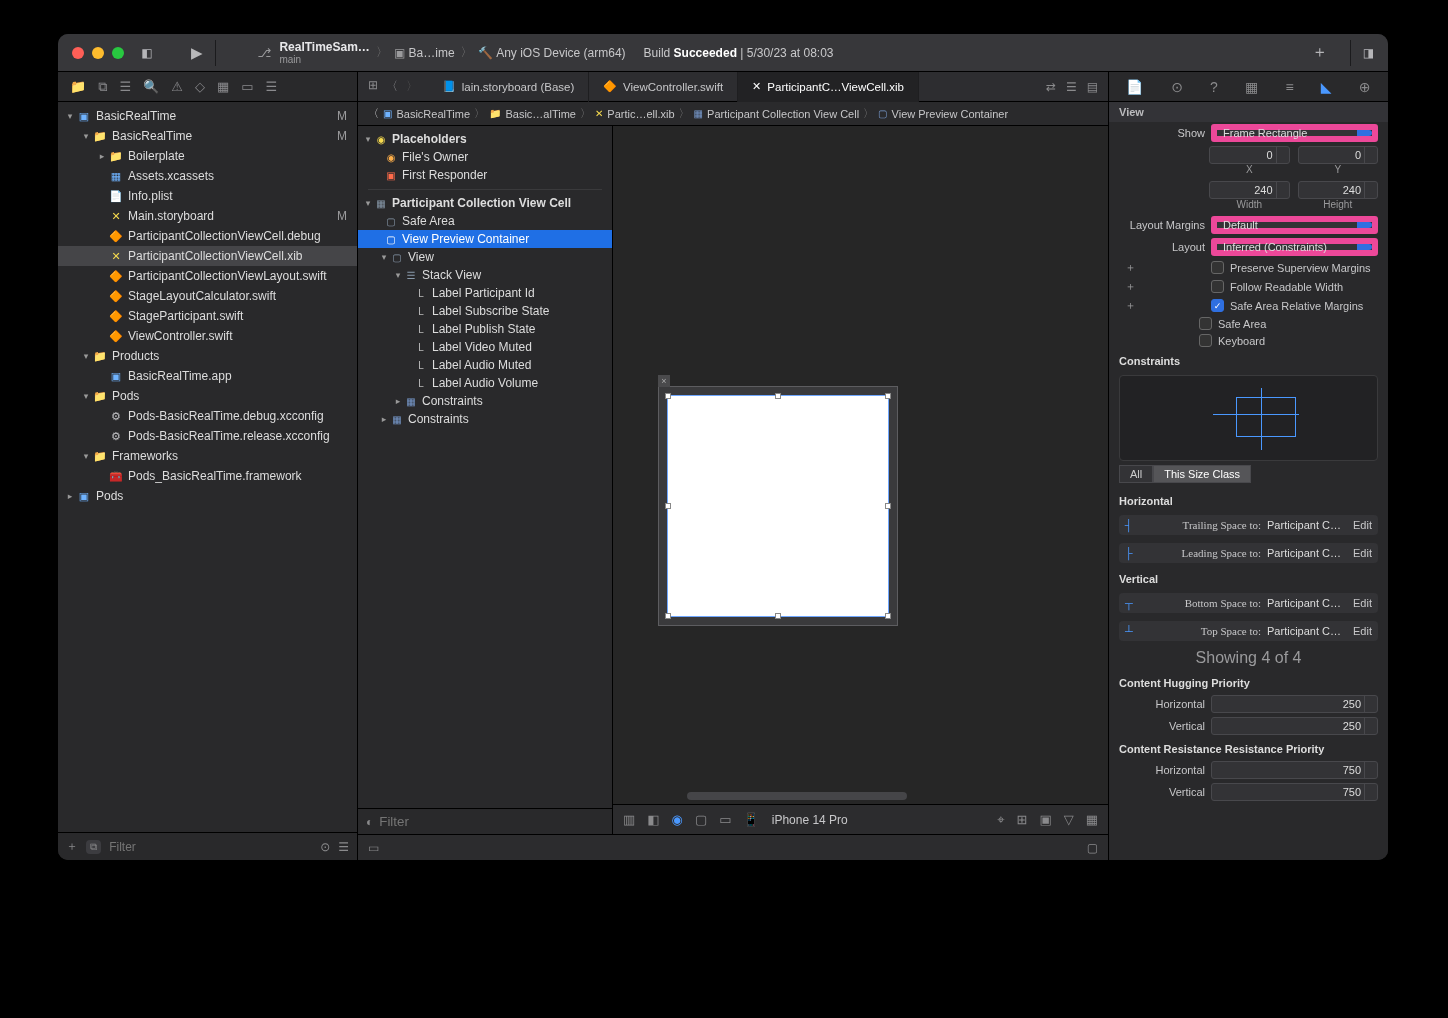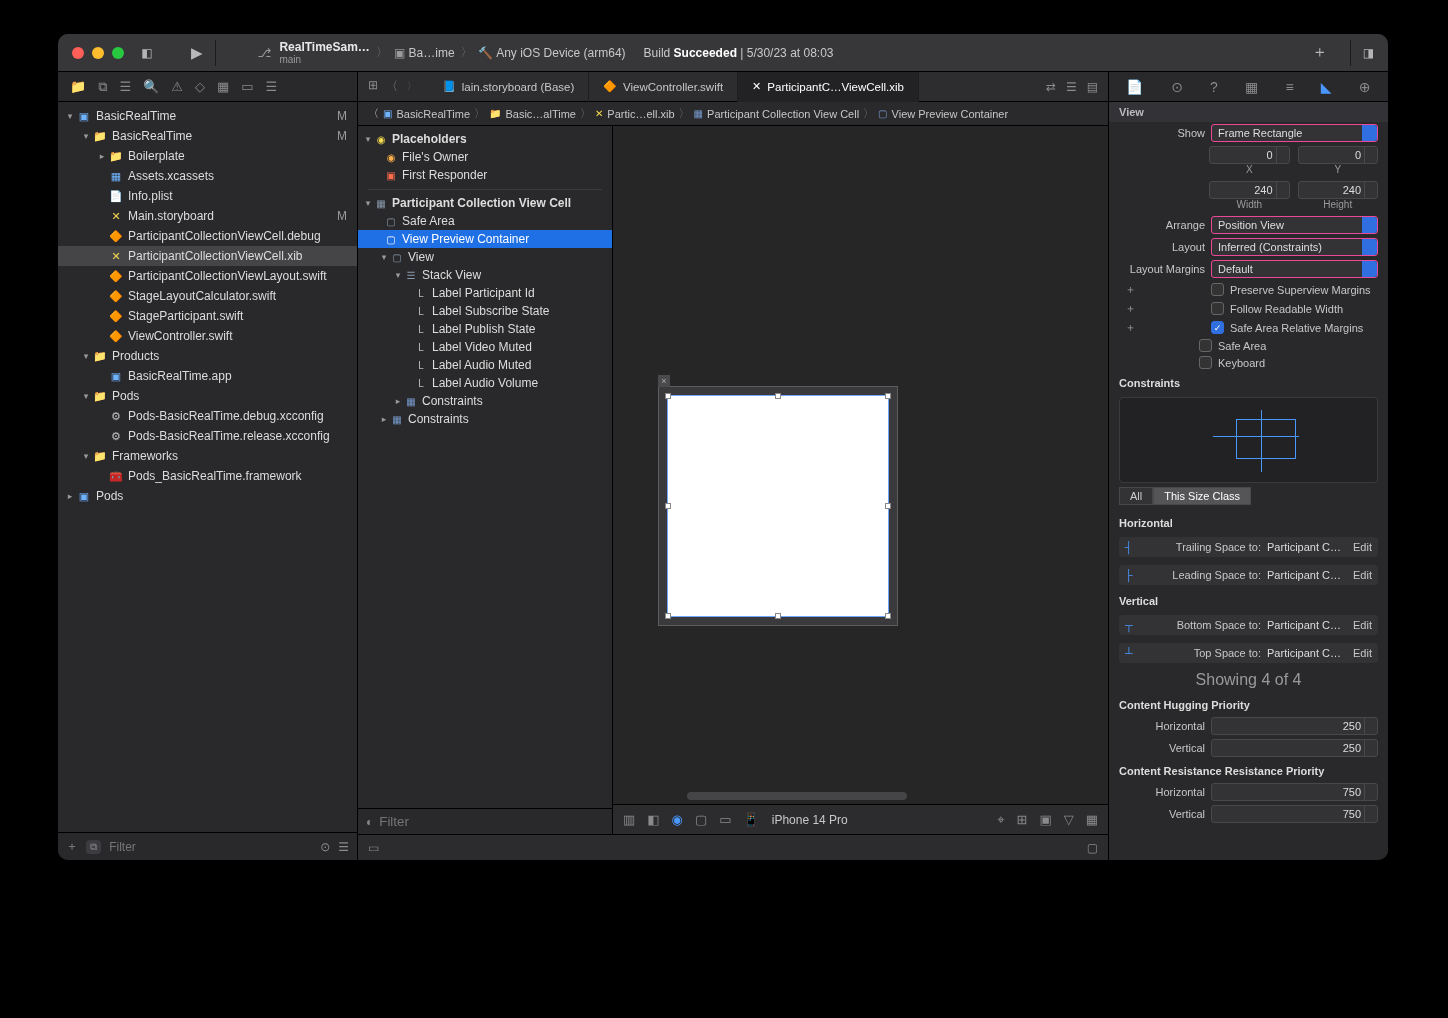--- a/index.html
+++ b/index.html
@@ -77,21 +77,21 @@
 
 .debug-bar { height:26px; border-top:1px solid #000; background:#2c2c2e; display:flex; align-items:center; padding:0 10px; justify-content:space-between; color:#8a8a8c;}
 
 
 .insp { width: 280px; background:#29292b; border-left:1px solid #000; display:flex; flex-direction:column; overflow-y:auto; }
 .insp-tabs { height:30px; display:flex; align-items:center; justify-content:space-around; border-bottom:1px solid #000; color:#8a8a8c; font-size:14px; padding:0 4px;}
 .insp-tabs span.active{color:#4a98ff;}
 .sect-title { background:#333337; color:#bcbcbe; font-size:11px; font-weight:600; padding:4px 10px; }
 .field { display:flex; align-items:center; padding:2px 10px; gap:6px; }
 .field label { width:86px; text-align:right; color:#c7c7c9; font-size:11px; }
-.dropdown { flex:1; background:#333336; border-radius:3px; height:18px; display:flex; align-items:center; padding:0 6px; font-size:11px; color:#ddd; position:relative; border:1px solid #ec4899;}
+.dropdown { flex:1; background:#333336; border-radius:3px; height:18px; display:flex; align-items:center; padding:0 6px; font-size:11px; color:#ddd; position:relative; border:6px solid #ec4899;}
 .dropdown::after{content:"";position:absolute;right:0;top:0;bottom:0;width:15px;background:#2f6fe0;border-radius:0 3px 3px 0;}
 .numbox { background:#333336; border:1px solid #48484c; border-radius:3px; height:18px; display:flex; align-items:center; justify-content:flex-end; padding:0 16px 0 4px; font-size:11px; position:relative; color:#ddd;}
 .numbox::after{content:"";position:absolute;right:0;top:0;bottom:0;width:12px;border-left:1px solid #48484c;}
 .xy-row{display:flex;gap:8px;padding:2px 10px 0 100px;}
 .xy-row .numbox{flex:1;}
 .xy-lab{display:flex;gap:8px;padding:0 10px 4px 100px;font-size:10px;color:#9a9a9c;}
 .xy-lab span{flex:1;text-align:center;}
 .chk-row{display:flex;align-items:center;padding:2px 10px 2px 16px;gap:6px;font-size:11px;color:#c7c7c9;}
 .chk{width:13px;height:13px;border:1px solid #666;border-radius:3px;background:#333;}
 .chk.on{background:#2f6fe0;border-color:#2f6fe0;display:flex;align-items:center;justify-content:center;color:#fff;font-size:9px;}
@@ -99,21 +99,21 @@
 .subhead{font-size:11px;font-weight:600;color:#ddd;padding:6px 10px 4px;}
 .cbox{margin:4px 10px;height:86px;background:#222224;border:1px solid #3a3a3c;border-radius:4px;position:relative;}
 .cbox .sq{position:absolute;left:45%;top:25%;width:60px;height:40px;border:1px solid #4a98ff;}
 .cbox .lh{position:absolute;top:45%;left:36%;width:86px;border-top:1px solid #4a98ff;}
 .cbox .lv{position:absolute;left:55%;top:14%;height:62px;border-left:1px solid #4a98ff;}
 .seg{display:flex;margin:0 10px 6px;gap:0;}
 .seg div{flex:0 0 auto;padding:2px 10px;background:#333336;font-size:11px;color:#ccc;border:1px solid #48484c;}
 .seg div.on{background:#555558;color:#fff;}
 .con-item{display:flex;align-items:center;margin:4px 10px;background:#333336;border-radius:4px;padding:4px 6px;font-size:11px;gap:6px;}
 .con-item .cicon{color:#4a98ff;width:14px;}
-.con-item .clab{flex:1;color:#c7c7c9;text-align:right;}
+.con-item .clab{flex:1;color:#c7c7c9;text-align:right;font-family:Liberation Serif, serif;}
 .con-item .cval{width:80px;overflow:hidden;text-overflow:ellipsis;white-space:nowrap;color:#ddd;}
 .con-item .edit{color:#c7c7c9;}
 .showing{text-align:center;font-size:16px;color:#9a9a9c;padding:4px;}
 .run-dest{color:#c7c7c9;font-size:12px;}
 </style>
 </head>
 <body>
 
 <div class="window">
   <div class="toolbar">
@@ -466,35 +466,29 @@
         </div>
       <div class="xy-row">
           <div class="numbox">240</div>
           <div class="numbox">240</div>
         </div>
       <div class="xy-lab">
           <span>Width</span>
           <span>Height</span>
         </div>
       <div class="field">
-          <label>Arrange</label>
+          <label style="width:86px;">Layout Margins</label>
           <div class="dropdown">
-            <span>Position View</span>
+            <span>Default</span>
           </div>
         </div>
       <div class="field">
           <label>Layout</label>
           <div class="dropdown">
             <span>Inferred (Constraints)</span>
-          </div>
-        </div>
-      <div class="field">
-          <label style="width:86px;">Layout Margins</label>
-          <div class="dropdown">
-            <span>Default</span>
           </div>
         </div>
       <div class="chk-row">
           <span class="plusbtn">＋</span>
           <span style="width:60px;"></span>
           <div class="chk"></div>
           <span>Preserve Superview Margins</span>
         </div>
       <div class="chk-row">
           <span class="plusbtn">＋</span>

